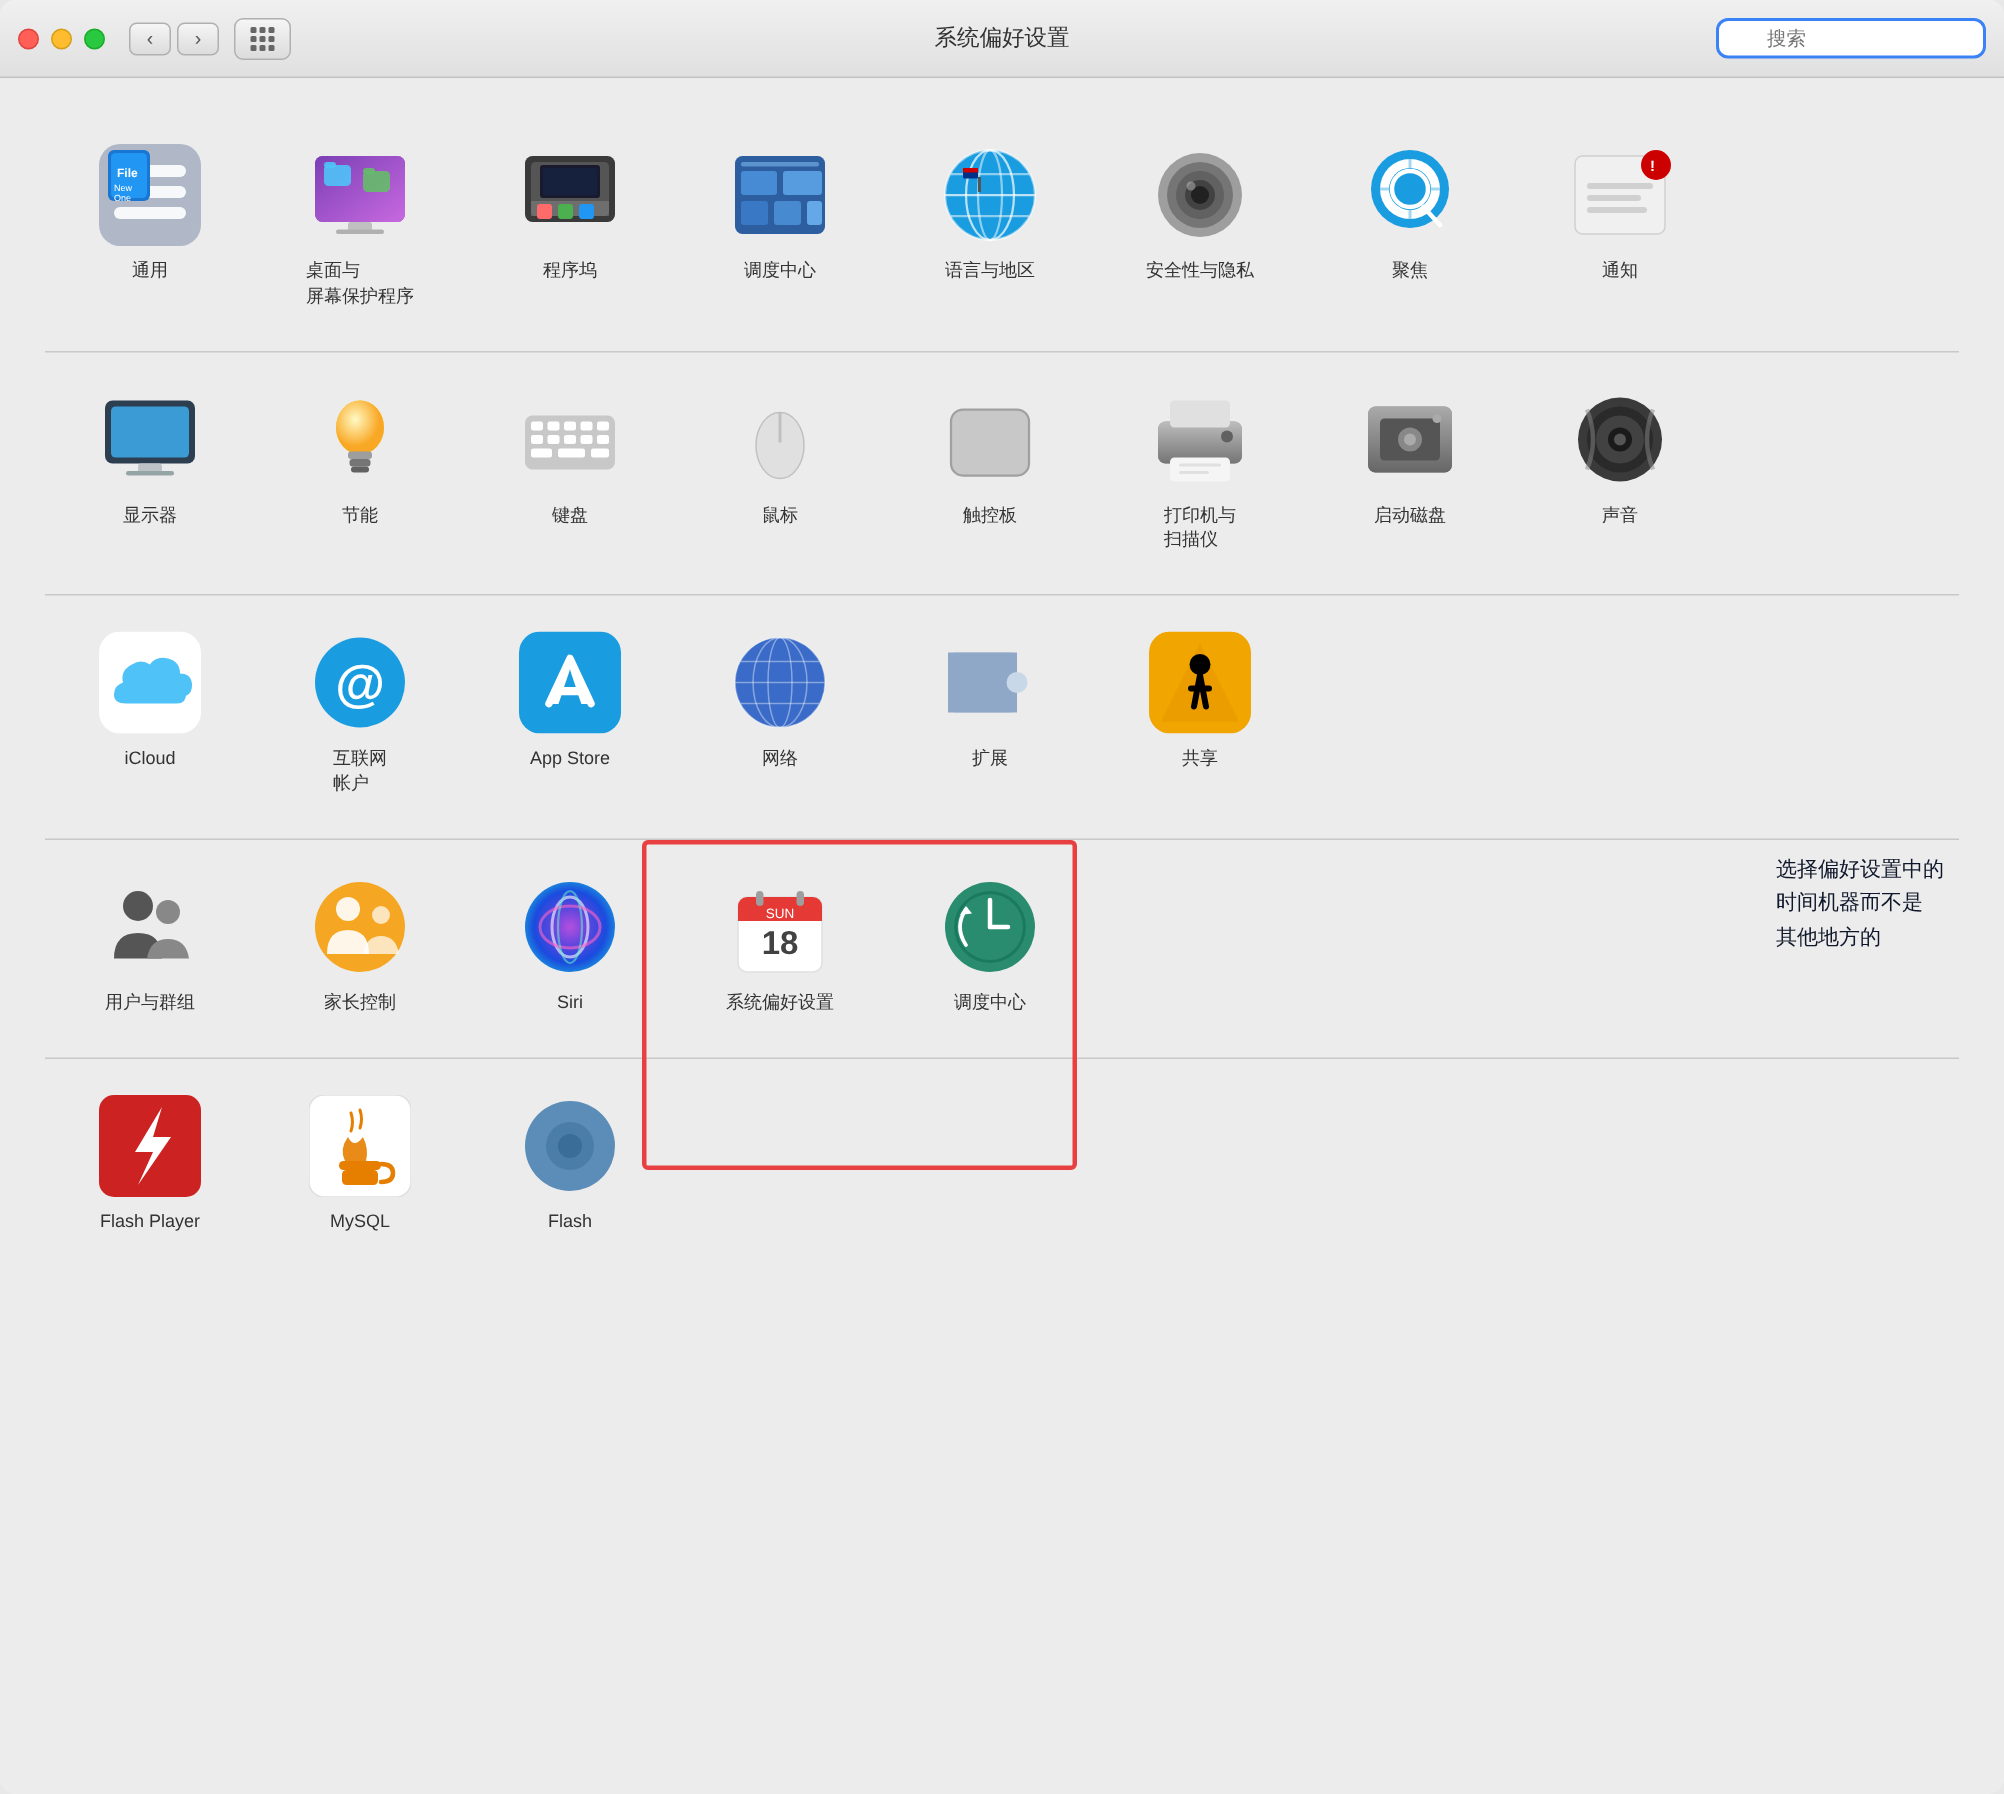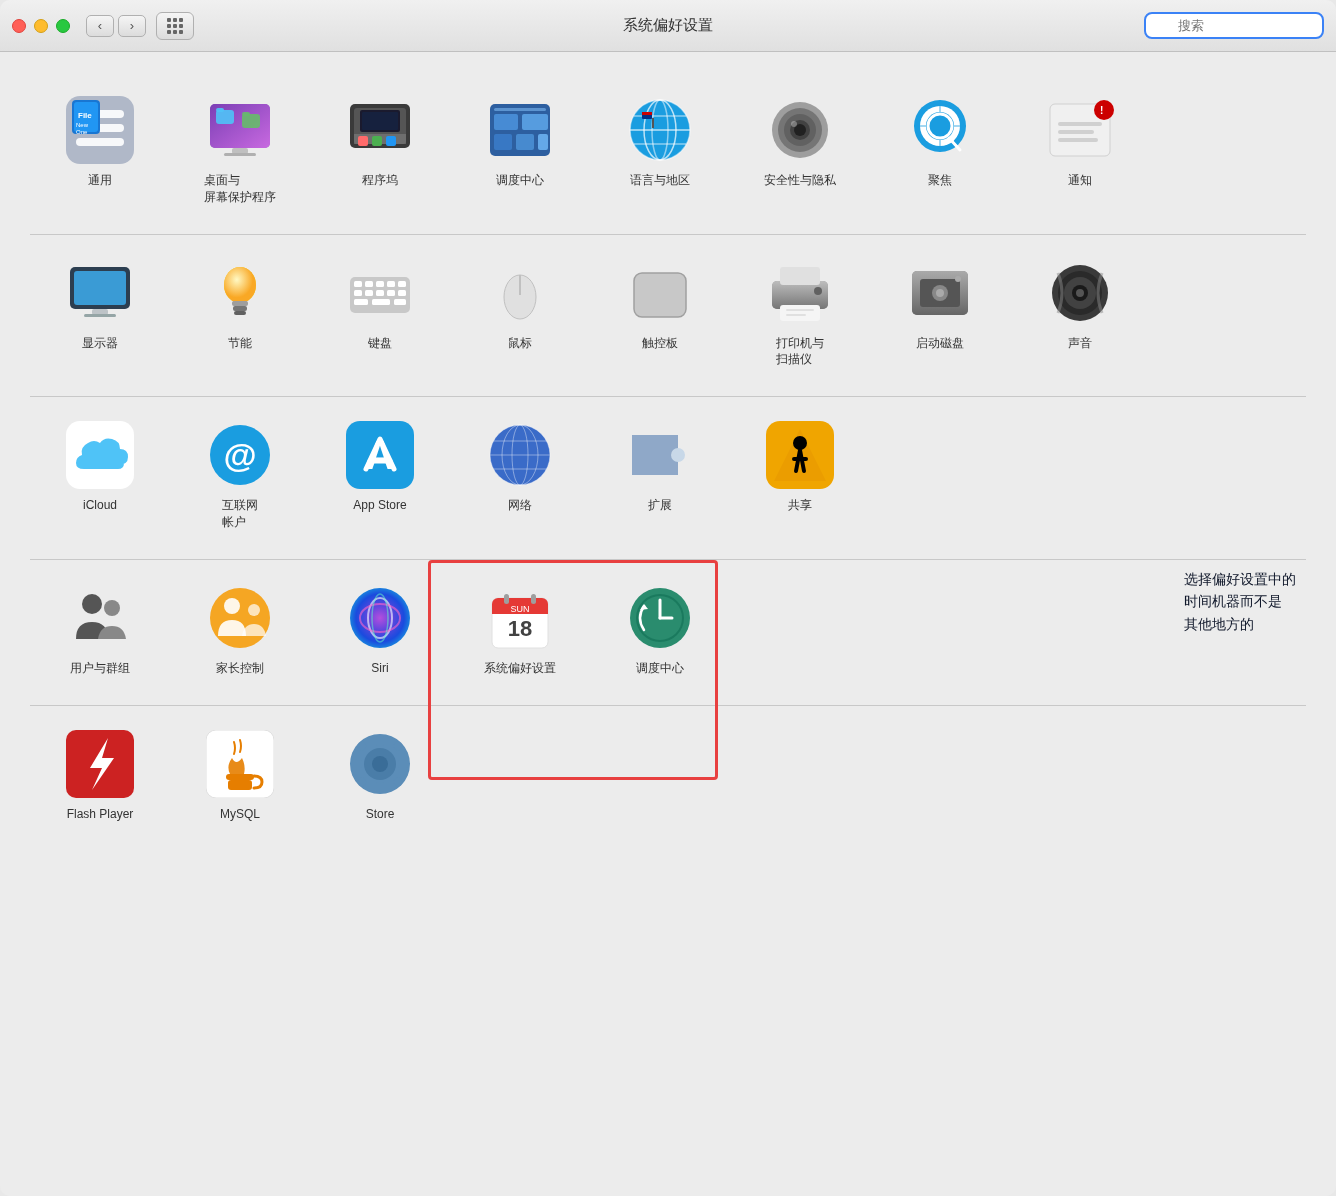--- a/index.html
+++ b/index.html
@@ -751,18 +751,18 @@
             <rect x="30" y="6" width="8" height="10" rx="2" fill="#5b8db8"></rect>
             <rect x="30" y="52" width="8" height="10" rx="2" fill="#5b8db8"></rect>
             <rect x="6" y="30" width="10" height="8" rx="2" fill="#5b8db8"></rect>
             <rect x="52" y="30" width="10" height="8" rx="2" fill="#5b8db8"></rect>
             <rect x="12" y="12" width="8" height="8" rx="2" fill="#5b8db8" transform="rotate(45 16 16)"></rect>
             <rect x="48" y="12" width="8" height="8" rx="2" fill="#5b8db8" transform="rotate(45 52 16)"></rect>
             <rect x="12" y="48" width="8" height="8" rx="2" fill="#5b8db8" transform="rotate(45 16 52)"></rect>
             <rect x="48" y="48" width="8" height="8" rx="2" fill="#5b8db8" transform="rotate(45 52 52)"></rect>
           </svg>
         </div>
-        <span class="icon-label">Store</span>
+        <span class="icon-label">Flash</span>
       </div>
     </div>
 
   </div>
 </div>
 
 </body></html>

